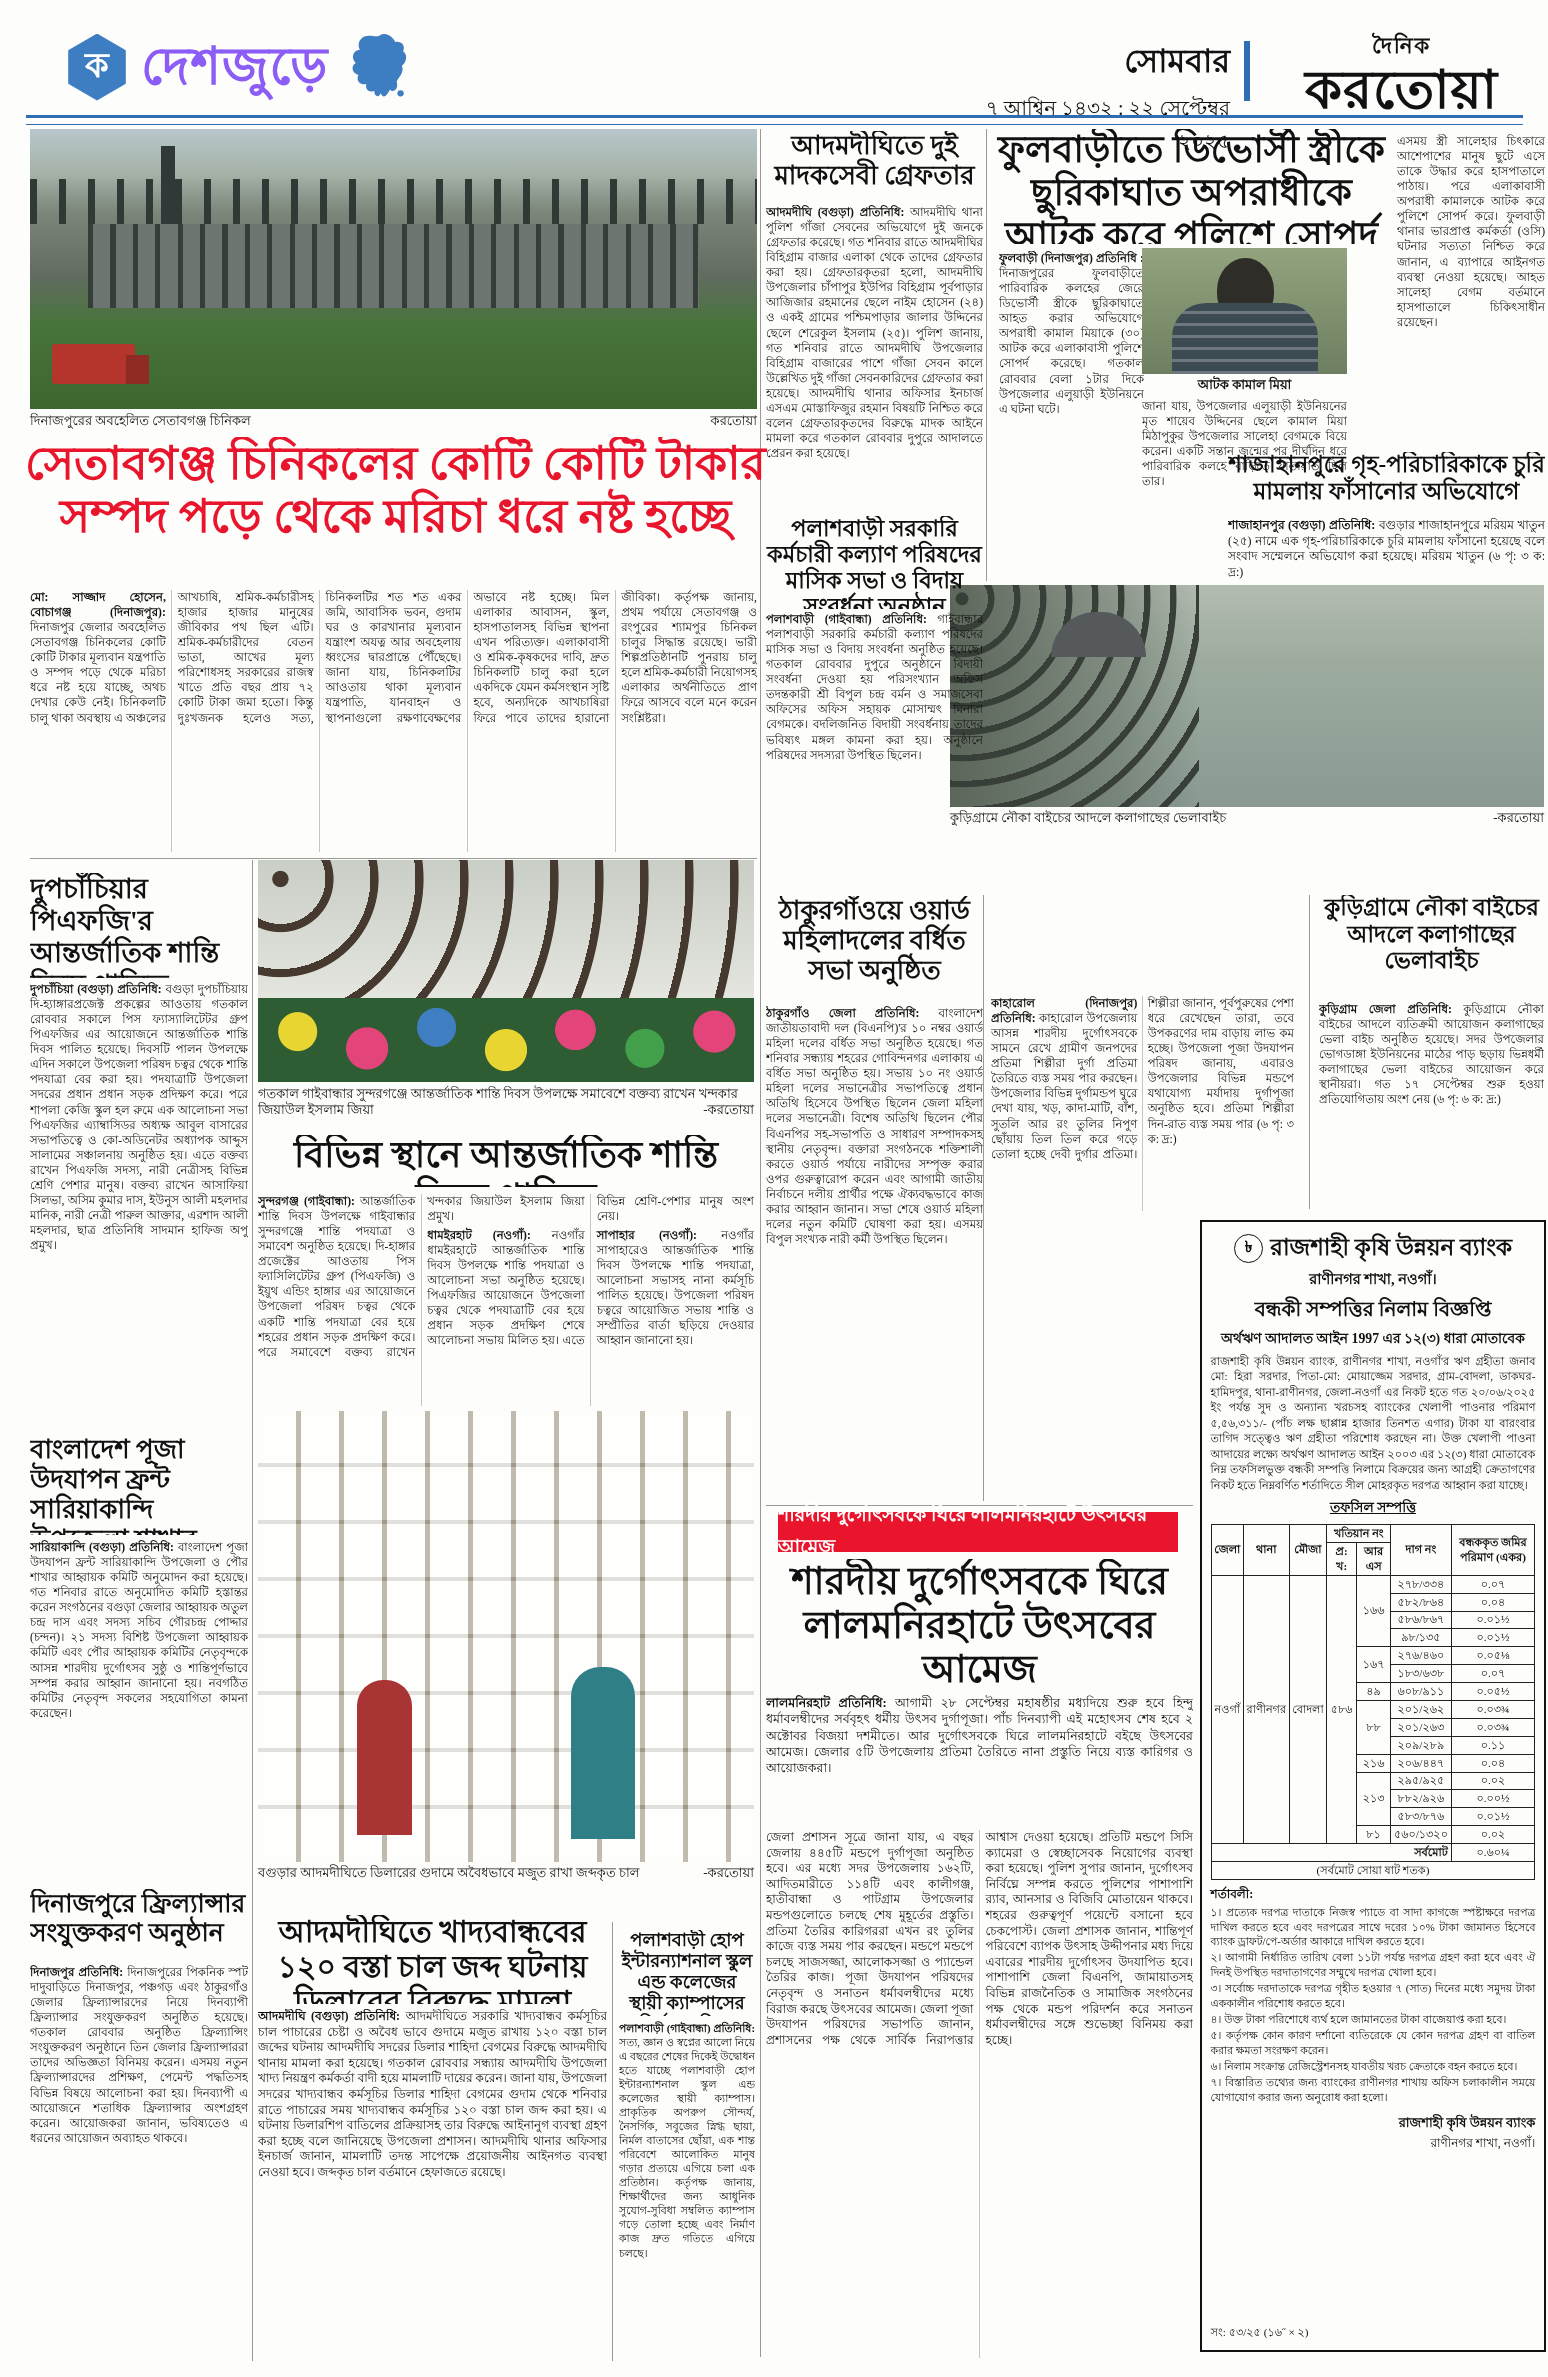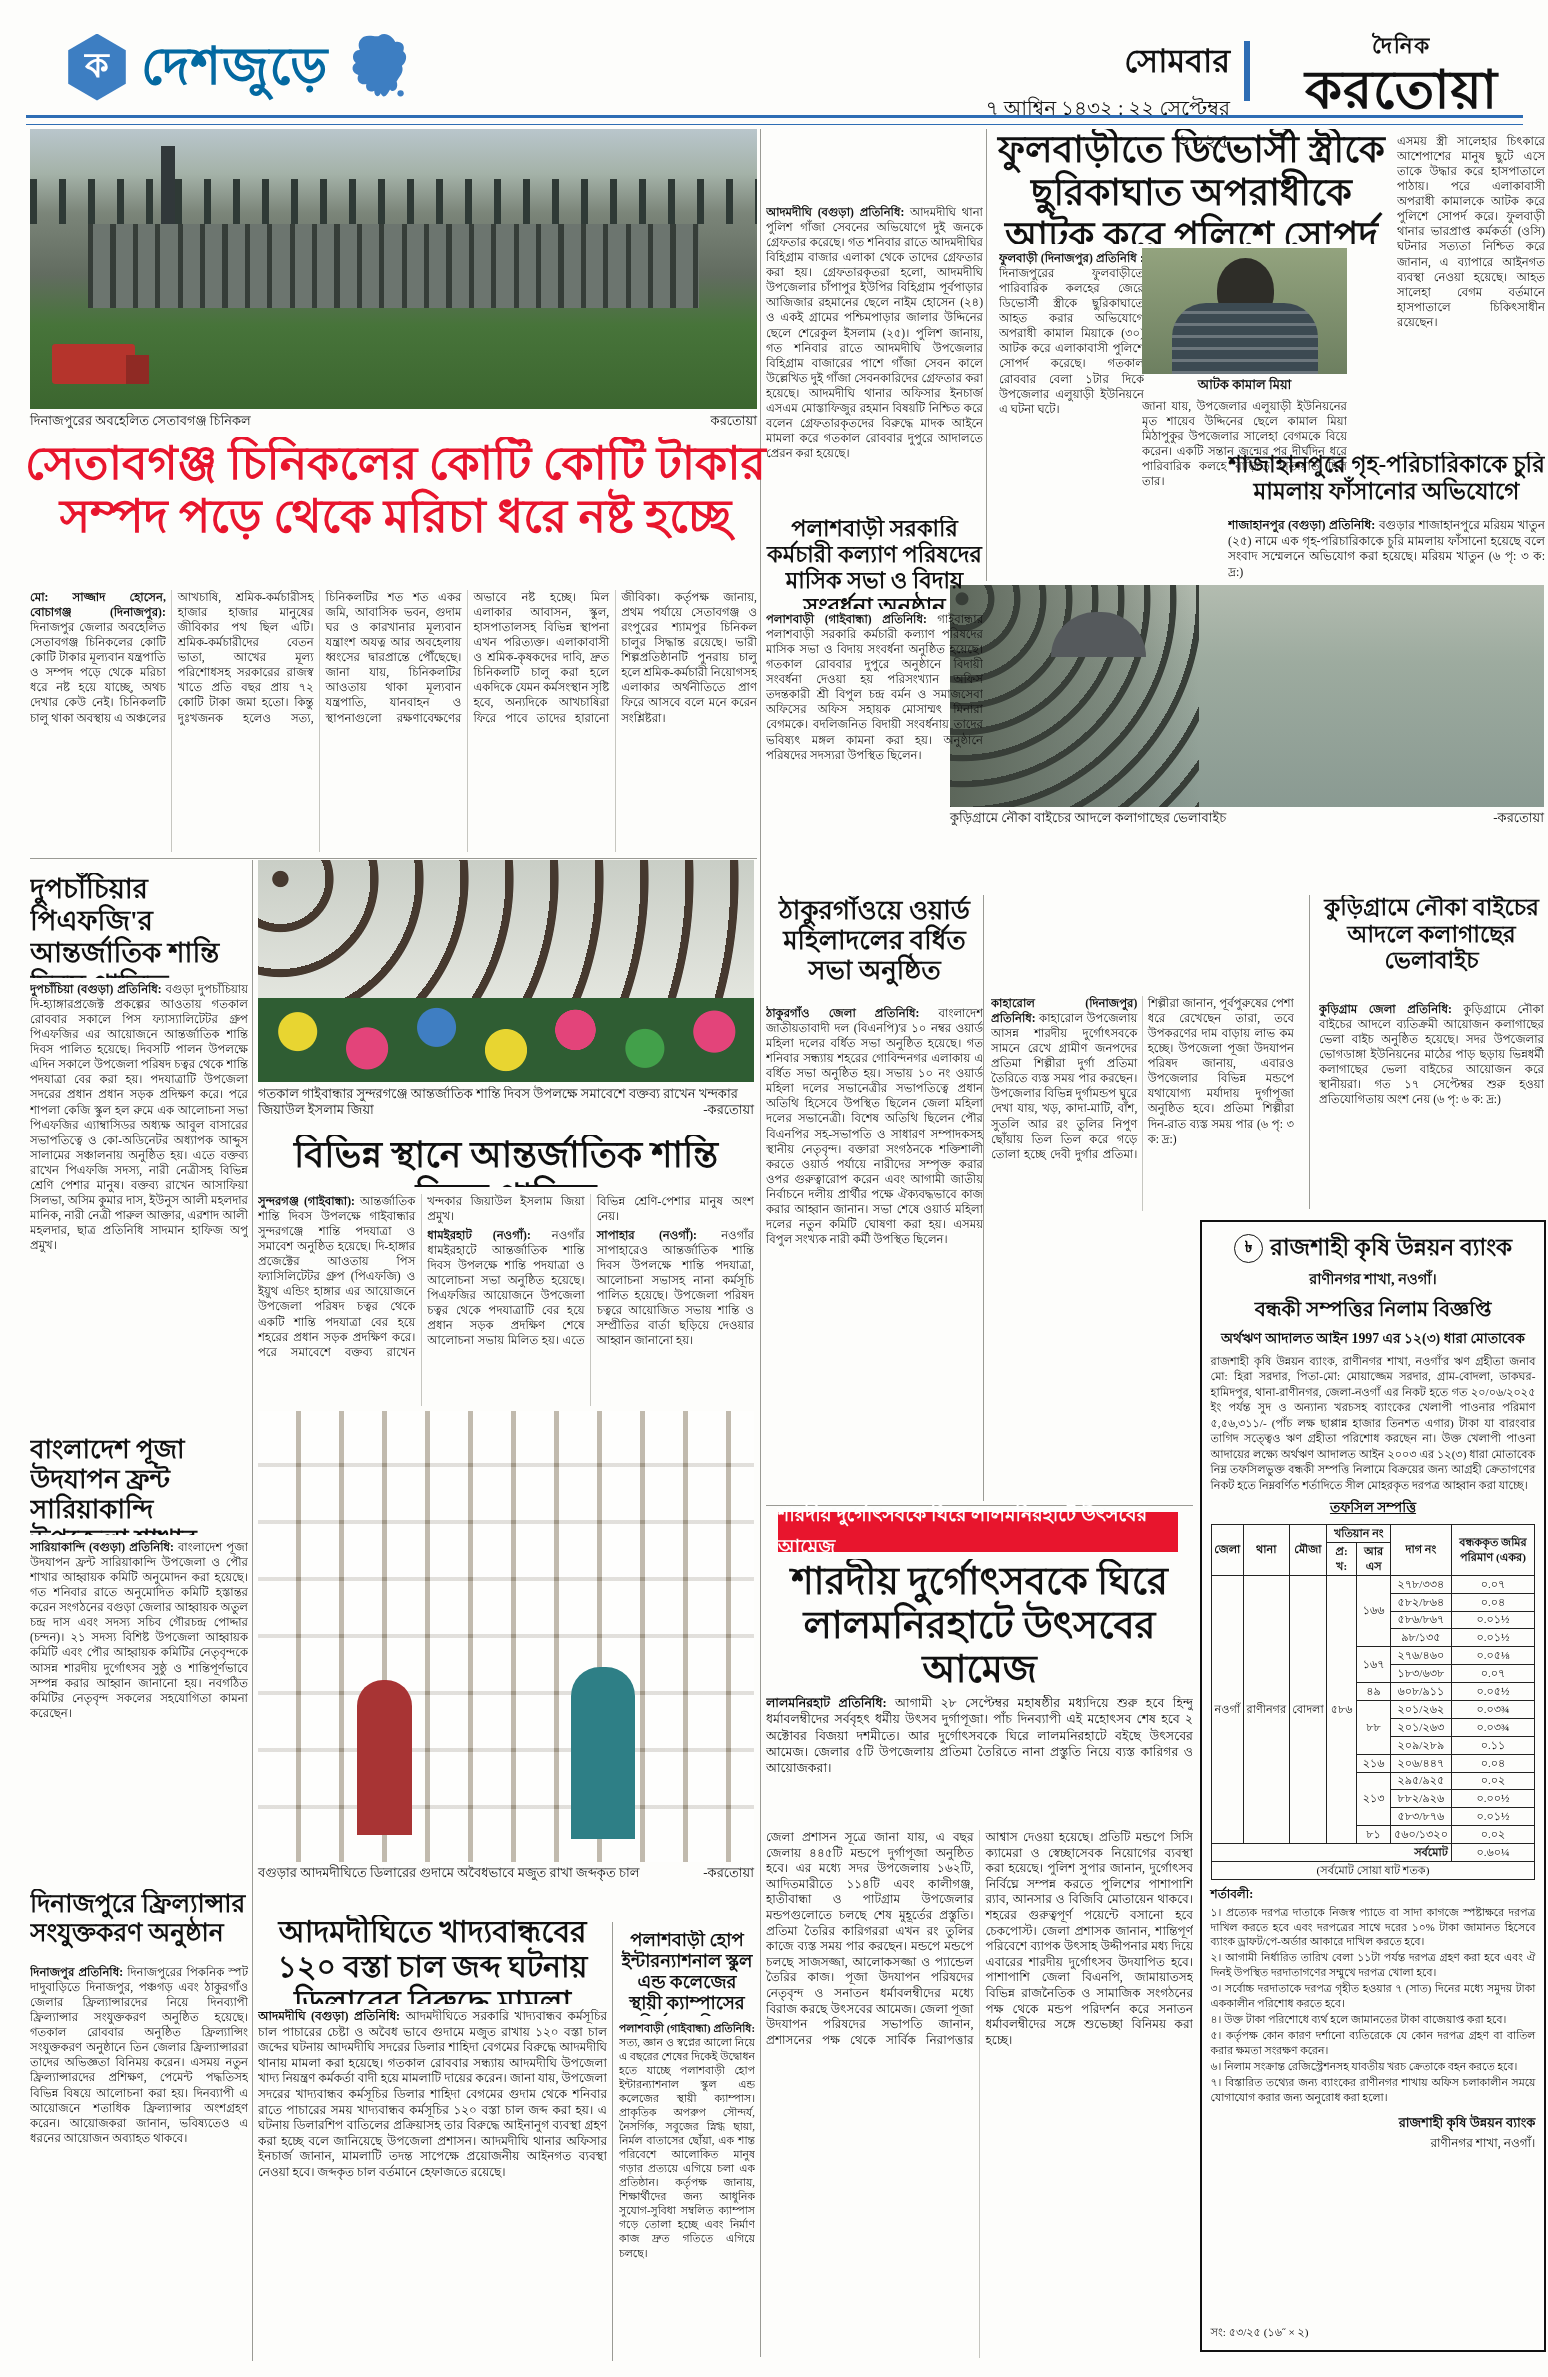--- a/index.html
+++ b/index.html
@@ -11,21 +11,21 @@
   .body-text .byline{font-weight:bold;}
   .hl{font-weight:bold;text-align:center;line-height:1.16;overflow:hidden;}
   .hl-left{font-weight:bold;text-align:left;line-height:1.16;overflow:hidden;}
   .caption{font-size:13px;line-height:1.25;}
   .cap-row{display:flex;justify-content:space-between;font-size:13px;}
   .vrule{position:absolute;width:0.9px;background:#9a9a94;}
   .hrule{position:absolute;height:0.9px;background:#9a9a94;}
   
   .hex{width:64px;height:67px;background:#3d7ec2;clip-path:polygon(50% 0,95% 25%,95% 75%,50% 100%,5% 75%,5% 25%);
        display:flex;align-items:center;justify-content:center;color:#fff;font-weight:bold;font-size:34px;}
-  .section-word{color:#0369a1;font-weight:bold;font-size:52px;line-height:1;letter-spacing:0.9px;}
+  .section-word{color:#8b5cf6;font-weight:bold;font-size:52px;line-height:1;letter-spacing:0.9px;}
   .mast-rule{position:absolute;left:26px;width:1497px;top:115px;height:6px;
              border-top:3.4px solid #2e6db4;border-bottom:0.9px solid #2e6db4;}
   .brand-big{font-weight:bold;font-size:53px;line-height:.95;letter-spacing:0.9px;}
   .brand-top{font-weight:bold;font-size:21.5px;letter-spacing:1.7px;}
   
   .photo{position:absolute;overflow:hidden;background:#9aa79b;}
   .mill{background:linear-gradient(180deg,#b9c6cc 0%,#a4b2a8 16%,#7b8579 30%,#626c60 52%,#47743a 70%,#3c662f 100%);}
   .mill .chimney{position:absolute;left:18%;top:6%;width:13.8px;height:45%;background:#31383a;}
   .mill .shed{position:absolute;left:8%;top:34%;width:84%;height:30%;background:#58625b;
     background-image:repeating-linear-gradient(90deg,rgba(20,25,22,.5) 0 5.2px,rgba(255,255,255,.12) 5.2px 22.4px);}
@@ -112,20 +112,21 @@
   <div class="abs cap-row" style="left:30px;top:413px;width:727px;">
     <span class="caption">দিনাজপুরের অবহেলিত সেতাবগঞ্জ চিনিকল</span>
     <span class="caption">করতোয়া</span>
   </div>
   <div class="abs hl" style="left:17px;top:437px;width:757px;height:145px;font-size:46px;color:#e8152d;">সেতাবগঞ্জ চিনিকলের কোটি কোটি টাকার সম্পদ পড়ে থেকে মরিচা ধরে নষ্ট হচ্ছে</div>
   <div class="abs body-text" style="left:30px;top:590px;width:727px;height:262px;column-count:5;column-gap:12px;column-rule:0.9px solid #c6c6c0;">
     <span class="byline">মো: সাজ্জাদ হোসেন, বোচাগঞ্জ (দিনাজপুর):</span>
     <span>দিনাজপুর জেলার অবহেলিত সেতাবগঞ্জ চিনিকলের কোটি কোটি টাকার মূল্যবান যন্ত্রপাতি ও সম্পদ পড়ে থেকে মরিচা ধরে নষ্ট হয়ে যাচ্ছে, অথচ দেখার কেউ নেই। চিনিকলটি চালু থাকা অবস্থায় এ অঞ্চলের আখচাষি, শ্রমিক-কর্মচারীসহ হাজার হাজার মানুষের জীবিকার পথ ছিল এটি। শ্রমিক-কর্মচারীদের বেতন ভাতা, আখের মূল্য পরিশোধসহ সরকারের রাজস্ব খাতে প্রতি বছর প্রায় ৭২ কোটি টাকা জমা হতো। কিন্তু দুঃখজনক হলেও সত্য, চিনিকলটির শত শত একর জমি, আবাসিক ভবন, গুদাম ঘর ও কারখানার মূল্যবান যন্ত্রাংশ অযত্ন আর অবহেলায় ধ্বংসের দ্বারপ্রান্তে পৌঁছেছে। জানা যায়, চিনিকলটির আওতায় থাকা মূল্যবান যন্ত্রপাতি, যানবাহন ও স্থাপনাগুলো রক্ষণাবেক্ষণের অভাবে নষ্ট হচ্ছে। মিল এলাকার আবাসন, স্কুল, হাসপাতালসহ বিভিন্ন স্থাপনা এখন পরিত্যক্ত। এলাকাবাসী ও শ্রমিক-কৃষকদের দাবি, দ্রুত চিনিকলটি চালু করা হলে একদিকে যেমন কর্মসংস্থান সৃষ্টি হবে, অন্যদিকে আখচাষিরা ফিরে পাবে তাদের হারানো জীবিকা। কর্তৃপক্ষ জানায়, প্রথম পর্যায়ে সেতাবগঞ্জ ও রংপুরের শ্যামপুর চিনিকল চালুর সিদ্ধান্ত রয়েছে। ভারী শিল্পপ্রতিষ্ঠানটি পুনরায় চালু হলে শ্রমিক-কর্মচারী নিয়োগসহ এলাকার অর্থনীতিতে প্রাণ ফিরে আসবে বলে মনে করেন সংশ্লিষ্টরা।</span>
   </div>
 
+  <div class="abs hl" style="left:766px;top:131px;width:217px;height:69px;font-size:26px;">আদমদীঘিতে দুই মাদকসেবী গ্রেফতার</div>
   <div class="abs body-text" style="left:766px;top:205px;width:217px;height:308px;">
     <span class="byline">আদমদীঘি (বগুড়া) প্রতিনিধি:</span> <span>আদমদীঘি থানা পুলিশ গাঁজা সেবনের অভিযোগে দুই জনকে গ্রেফতার করেছে। গত শনিবার রাতে আদমদীঘির বিহিগ্রাম বাজার এলাকা থেকে তাদের গ্রেফতার করা হয়। গ্রেফতারকৃতরা হলো, আদমদীঘি উপজেলার চাঁপাপুর ইউপির বিহিগ্রাম পূর্বপাড়ার আজিজার রহমানের ছেলে নাইম হোসেন (২৪) ও একই গ্রামের পশ্চিমপাড়ার জালার উদ্দিনের ছেলে শেরেকুল ইসলাম (২৫)। পুলিশ জানায়, গত শনিবার রাতে আদমদীঘি উপজেলার বিহিগ্রাম বাজারের পাশে গাঁজা সেবন কালে উল্লেখিত দুই গাঁজা সেবনকারিদের গ্রেফতার করা হয়েছে। আদমদীঘি থানার অফিসার ইনচার্জ এসএম মোস্তাফিজুর রহমান বিষয়টি নিশ্চিত করে বলেন গ্রেফতারকৃতদের বিরুদ্ধে মাদক আইনে মামলা করে গতকাল রোববার দুপুরে আদালতে প্রেরন করা হয়েছে।</span>
   </div>
 
   <div class="abs hl" style="left:991px;top:129px;width:401px;height:115px;font-size:37px;">ফুলবাড়ীতে ডিভোর্সী স্ত্রীকে ছুরিকাঘাত অপরাধীকে আটক করে পুলিশে সোপর্দ</div>
   <div class="abs body-text" style="left:1397px;top:134px;width:148px;height:315px;">এসময় স্ত্রী সালেহার চিৎকারে আশেপাশের মানুষ ছুটে এসে তাকে উদ্ধার করে হাসপাতালে পাঠায়। পরে এলাকাবাসী অপরাধী কামালকে আটক করে পুলিশে সোপর্দ করে। ফুলবাড়ী থানার ভারপ্রাপ্ত কর্মকর্তা (ওসি) ঘটনার সত্যতা নিশ্চিত করে জানান, এ ব্যাপারে আইনগত ব্যবস্থা নেওয়া হয়েছে। আহত সালেহা বেগম বর্তমানে হাসপাতালে চিকিৎসাধীন রয়েছেন।</div>
   <div class="abs body-text" style="left:991px;top:251px;width:145px;height:330px;margin-left:8px;">
     <span class="byline">ফুলবাড়ী (দিনাজপুর) প্রতিনিধি :</span> <span>দিনাজপুরের ফুলবাড়ীতে পারিবারিক কলহের জেরে ডিভোর্সী স্ত্রীকে ছুরিকাঘাতে আহত করার অভিযোগে অপরাধী কামাল মিয়াকে (৩০) আটক করে এলাকাবাসী পুলিশে সোপর্দ করেছে। গতকাল রোববার বেলা ১টার দিকে উপজেলার এলুয়াড়ী ইউনিয়নে এ ঘটনা ঘটে।</span>
   </div>
   <div class="photo portrait" style="left:1142px;top:248px;width:205px;height:126px;">

